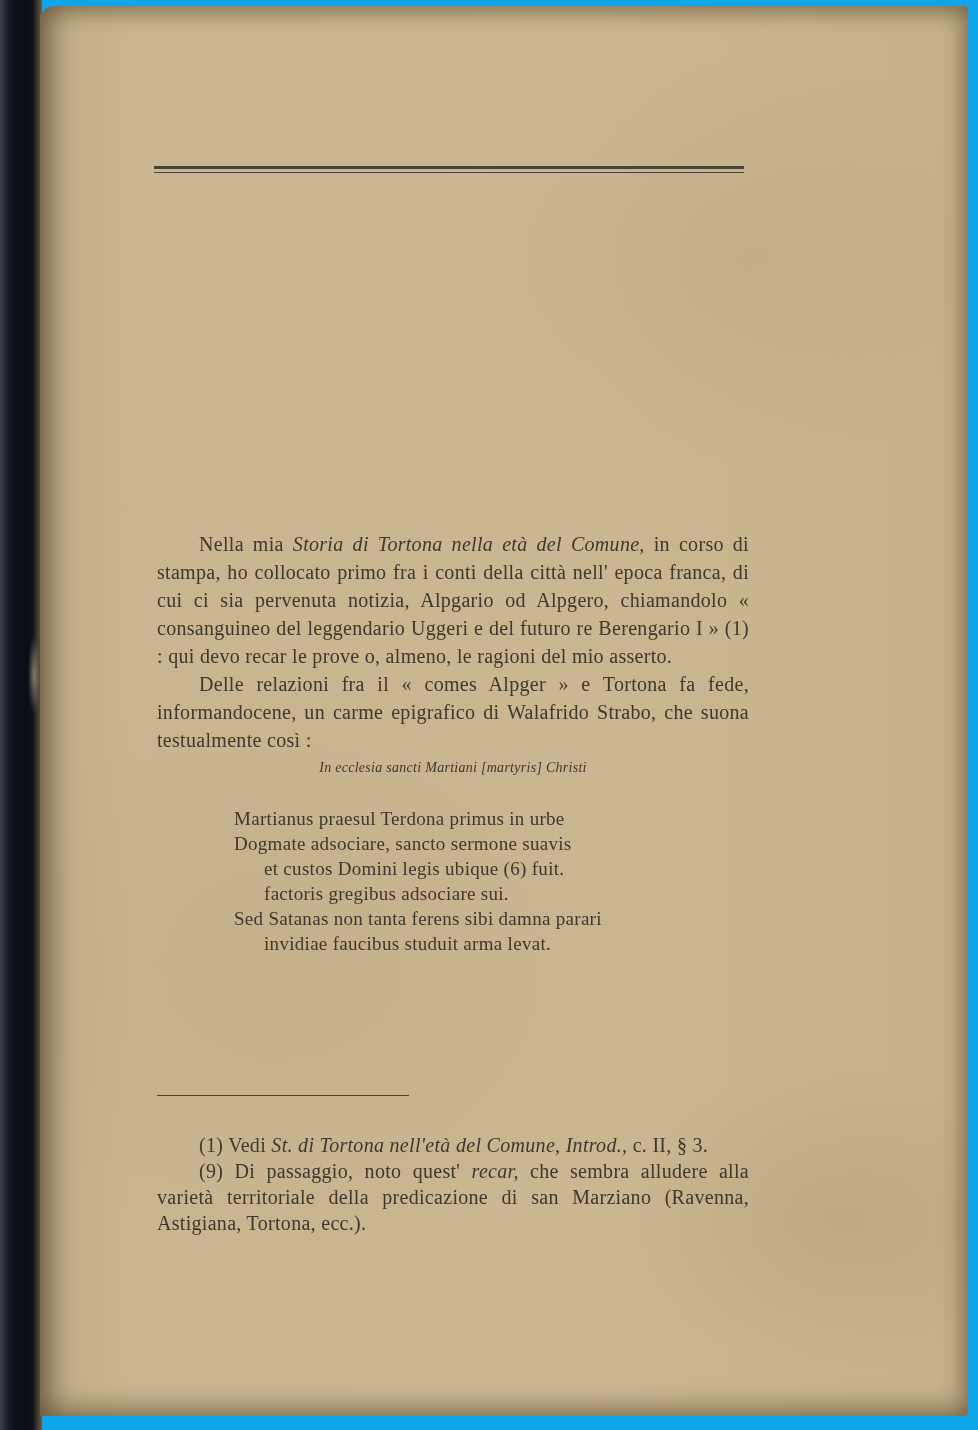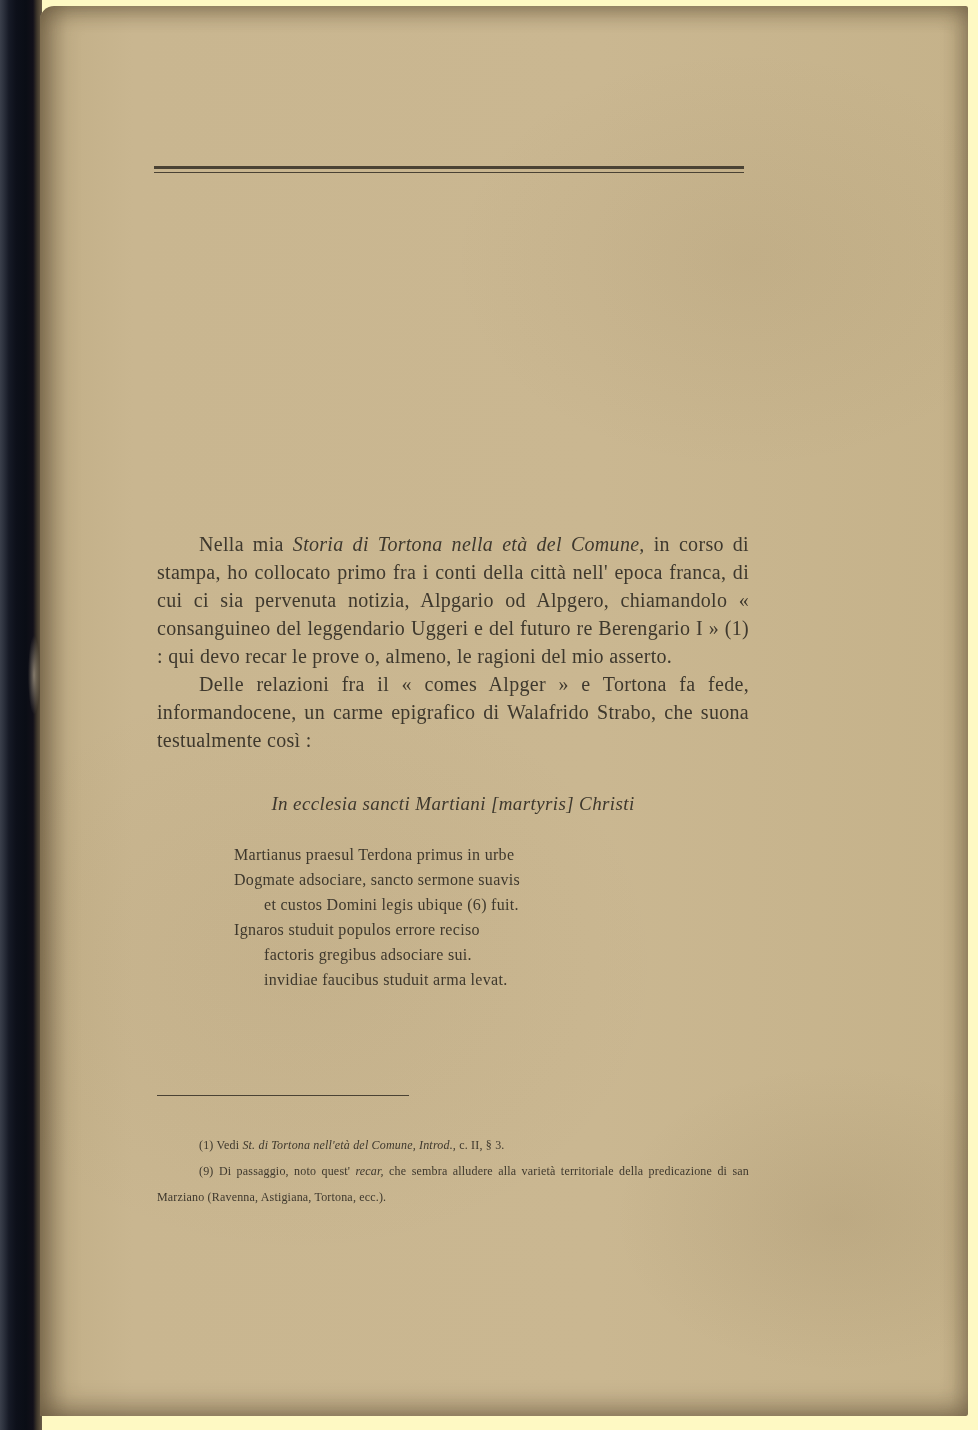--- a/index.html
+++ b/index.html
@@ -4,21 +4,21 @@
 <style>
   html, body {
     margin: 0;
     padding: 0;
     background: #0b0e15;
   }
   .scan {
     position: relative;
     width: 978px;
     height: 1430px;
-    background: #fef9c3;
+    background: #0ea5e9;
     overflow: hidden;
     font-family: "Liberation Serif", "DejaVu Serif", serif;
   }
   .spine {
     position: absolute;
     left: 0; top: 0;
     width: 42px; height: 100%;
     background: linear-gradient(90deg,
       #3a3f4b 0px, #2b303c 4px, #161a26 9px,
       #0d101a 16px, #0a0d15 26px, #121019 33px,
@@ -66,45 +66,44 @@
     font-size: 20px;
     line-height: 28px;
     letter-spacing: 0.015em;
     text-align: justify;
   }
   .para {
     margin: 0;
     text-indent: 42px;
   }
   .epigraph {
-    margin-top: 36px;
     text-align: center;
     font-style: italic;
-    font-size: 19px;
+    font-size: 14px;
     letter-spacing: 0.02em;
   }
   .verse {
     margin: 24px 0 0 77px;
-    font-size: 16px;
+    font-size: 19px;
     line-height: 25px;
     text-align: left;
   }
   .vline { white-space: nowrap; }
   .vline.indent { margin-left: 30px; }
   .fn-rule {
     position: absolute;
     left: 117px; top: 1089px;
     width: 252px;
     border-top: 1px solid #4a4234;
   }
   .footnotes {
     position: absolute;
     left: 117px; top: 1126px;
     width: 592px;
-    font-size: 12px;
+    font-size: 20px;
     line-height: 26px;
     letter-spacing: 0.015em;
     text-align: justify;
   }
   .fn {
     margin: 0;
     text-indent: 42px;
   }
   em { font-style: italic; }
 </style>
@@ -121,22 +120,22 @@
       <p class="para"><span>Nella mia </span><em>Storia di Tortona nella età del Comune,</em><span> in corso di stampa, ho collocato primo fra i conti della città nell' epoca franca, di cui ci sia pervenuta notizia, Alpgario od Alpgero, chiamandolo « consanguineo del leggendario Uggeri e del futuro re Berengario I » (1) : qui devo recar le prove o, almeno, le ragioni del mio asserto.</span></p>
 
       <p class="para"><span>Delle relazioni fra il « comes Alpger » e Tortona fa fede, informandocene, un carme epigrafico di Walafrido Strabo, che suona testualmente così :</span></p>
 
       <div class="epigraph">In ecclesia sancti Martiani [martyris] Christi</div>
 
       <div class="verse">
         <div class="vline">Martianus praesul Terdona primus in urbe</div>
         <div class="vline">Dogmate adsociare, sancto sermone suavis</div>
         <div class="vline indent">et custos Domini legis ubique (6) fuit.</div>
-        <div class="vline">Ignaros studuit populos errore reciso</div>
         <div class="vline indent">factoris gregibus adsociare sui.</div>
+        <div class="vline">Sed Satanas non tanta ferens sibi damna parari</div>
         <div class="vline indent">invidiae faucibus studuit arma levat.</div>
       </div>
     </div>
 
     <div class="fn-rule"></div>
 
     <div class="footnotes">
       <p class="fn"><span>(1) Vedi </span><em>St. di Tortona nell'età del Comune, Introd.,</em><span> c. II, § 3.</span></p>
       <p class="fn"><span>(9) Di passaggio, noto quest' </span><em>recar,</em><span> che sembra alludere alla varietà territoriale della predicazione di san Marziano (Ravenna, Astigiana, Tortona, ecc.).</span></p>
     </div>

